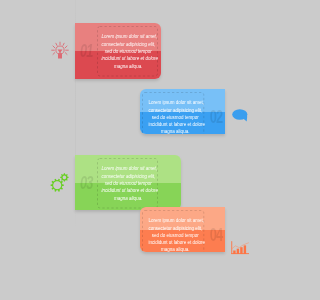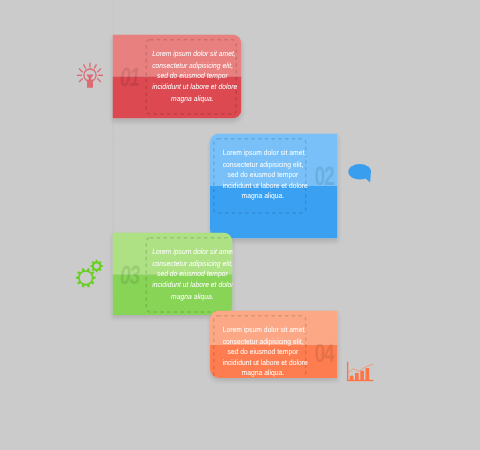--- a/index.html
+++ b/index.html
@@ -54,21 +54,21 @@
         <line x1="13" y1="102" x2="47" y2="102"></line>
         <line x1="187" y1="102" x2="153" y2="102"></line>
         <line x1="27" y1="147" x2="51" y2="123"></line>
         <line x1="173" y1="147" x2="149" y2="123"></line>
       </g>
       <path d="M100 60 a41 41 0 0 1 41 41 c0 16 -9 27 -17 34 l-48 0 c-8 -7 -17 -18 -17 -34 a41 41 0 0 1 41 -41 z" fill="none" stroke="#dd6b74" stroke-width="9"></path>
       <path d="M75 96 l50 0 l-18 25 l0 16 l-14 0 l0 -16 z" fill="#dd6b74"></path>
       <rect x="80" y="140" width="40" height="45" fill="#dd6b74"></rect>
     </svg></div>
 
-  <div class="panel l" style="left:140px;top:89px;width:85px;height:70px;">
+  <div class="panel l" style="left:140px;top:89px;width:85px;height:45px;">
     <div class="half t" style="background:#78c0f7;"></div>
     <div class="half b" style="background:#3aa0f2;"></div>
     <div class="num rt" style="right:2.6px;top:19.6px;">02</div>
     <div class="dashbox" style="left:1.7px;top:3px;width:62.3px;height:50.5px;">
         <svg width="62.3" height="50.5" viewBox="0 0 62.3 50.5">
           <rect x="0.5" y="0.5" width="61.3" height="49.5" rx="2.5" ry="2.5" fill="none" stroke="rgba(0,0,0,0.13)" stroke-width="1" stroke-dasharray="2.3 2.2"></rect>
         </svg>
       </div>
     <div class="ptext" style="left:4.5px;top:10.2px;width:60.5px;">
         <div class="tline">Lorem ipsum dolor sit amet,</div>
@@ -76,21 +76,21 @@
         <div class="tline">sed do eiusmod tempor</div>
         <div class="tline">incididunt ut labore et dolore</div>
         <div class="tline">magna aliqua.</div>
       </div>
   </div>
   <div class="icon" style="left:230.8px;top:105.2px;width:20px;height:20px;"><svg viewBox="0 0 200 200" width="20" height="20">
       <ellipse cx="88" cy="95" rx="76" ry="52" fill="#3a9eee"></ellipse>
       <path d="M122 88 L162 113 L157 166 L116 130 Z" fill="#3a9eee"></path>
     </svg></div>
 
-  <div class="panel r" style="left:75.2px;top:155.2px;width:80px;height:55.1px;">
+  <div class="panel r" style="left:75.2px;top:155.2px;width:106px;height:55.1px;">
     <div class="half t" style="background:#ade184;"></div>
     <div class="half b" style="background:#87d457;"></div>
     <div class="num" style="left:5.3px;top:19.6px;">03</div>
     <div class="dashbox" style="left:21.5px;top:3px;width:61px;height:50.5px;">
         <svg width="61.0" height="50.5" viewBox="0 0 61.0 50.5">
           <rect x="0.5" y="0.5" width="60.0" height="49.5" rx="2.5" ry="2.5" fill="none" stroke="rgba(0,0,0,0.13)" stroke-width="1" stroke-dasharray="2.3 2.2"></rect>
         </svg>
       </div>
     <div class="ptext" style="left:23px;top:10.2px;width:60.5px;">
         <div class="tline">Lorem ipsum dolor sit amet,</div>

